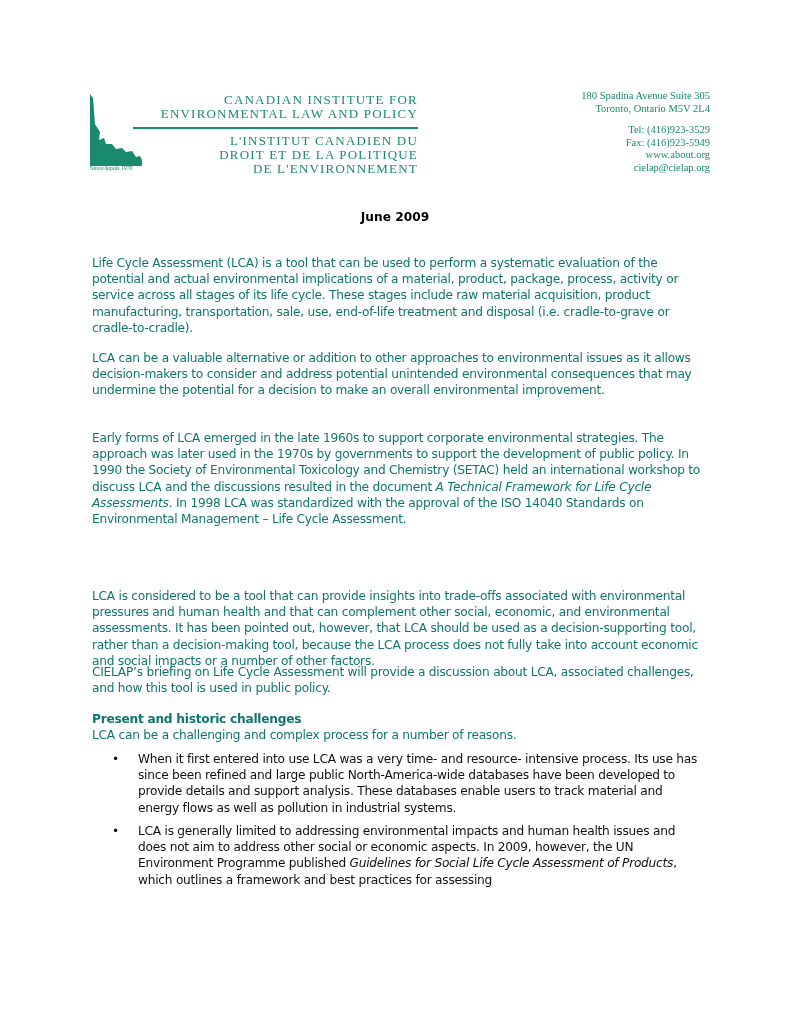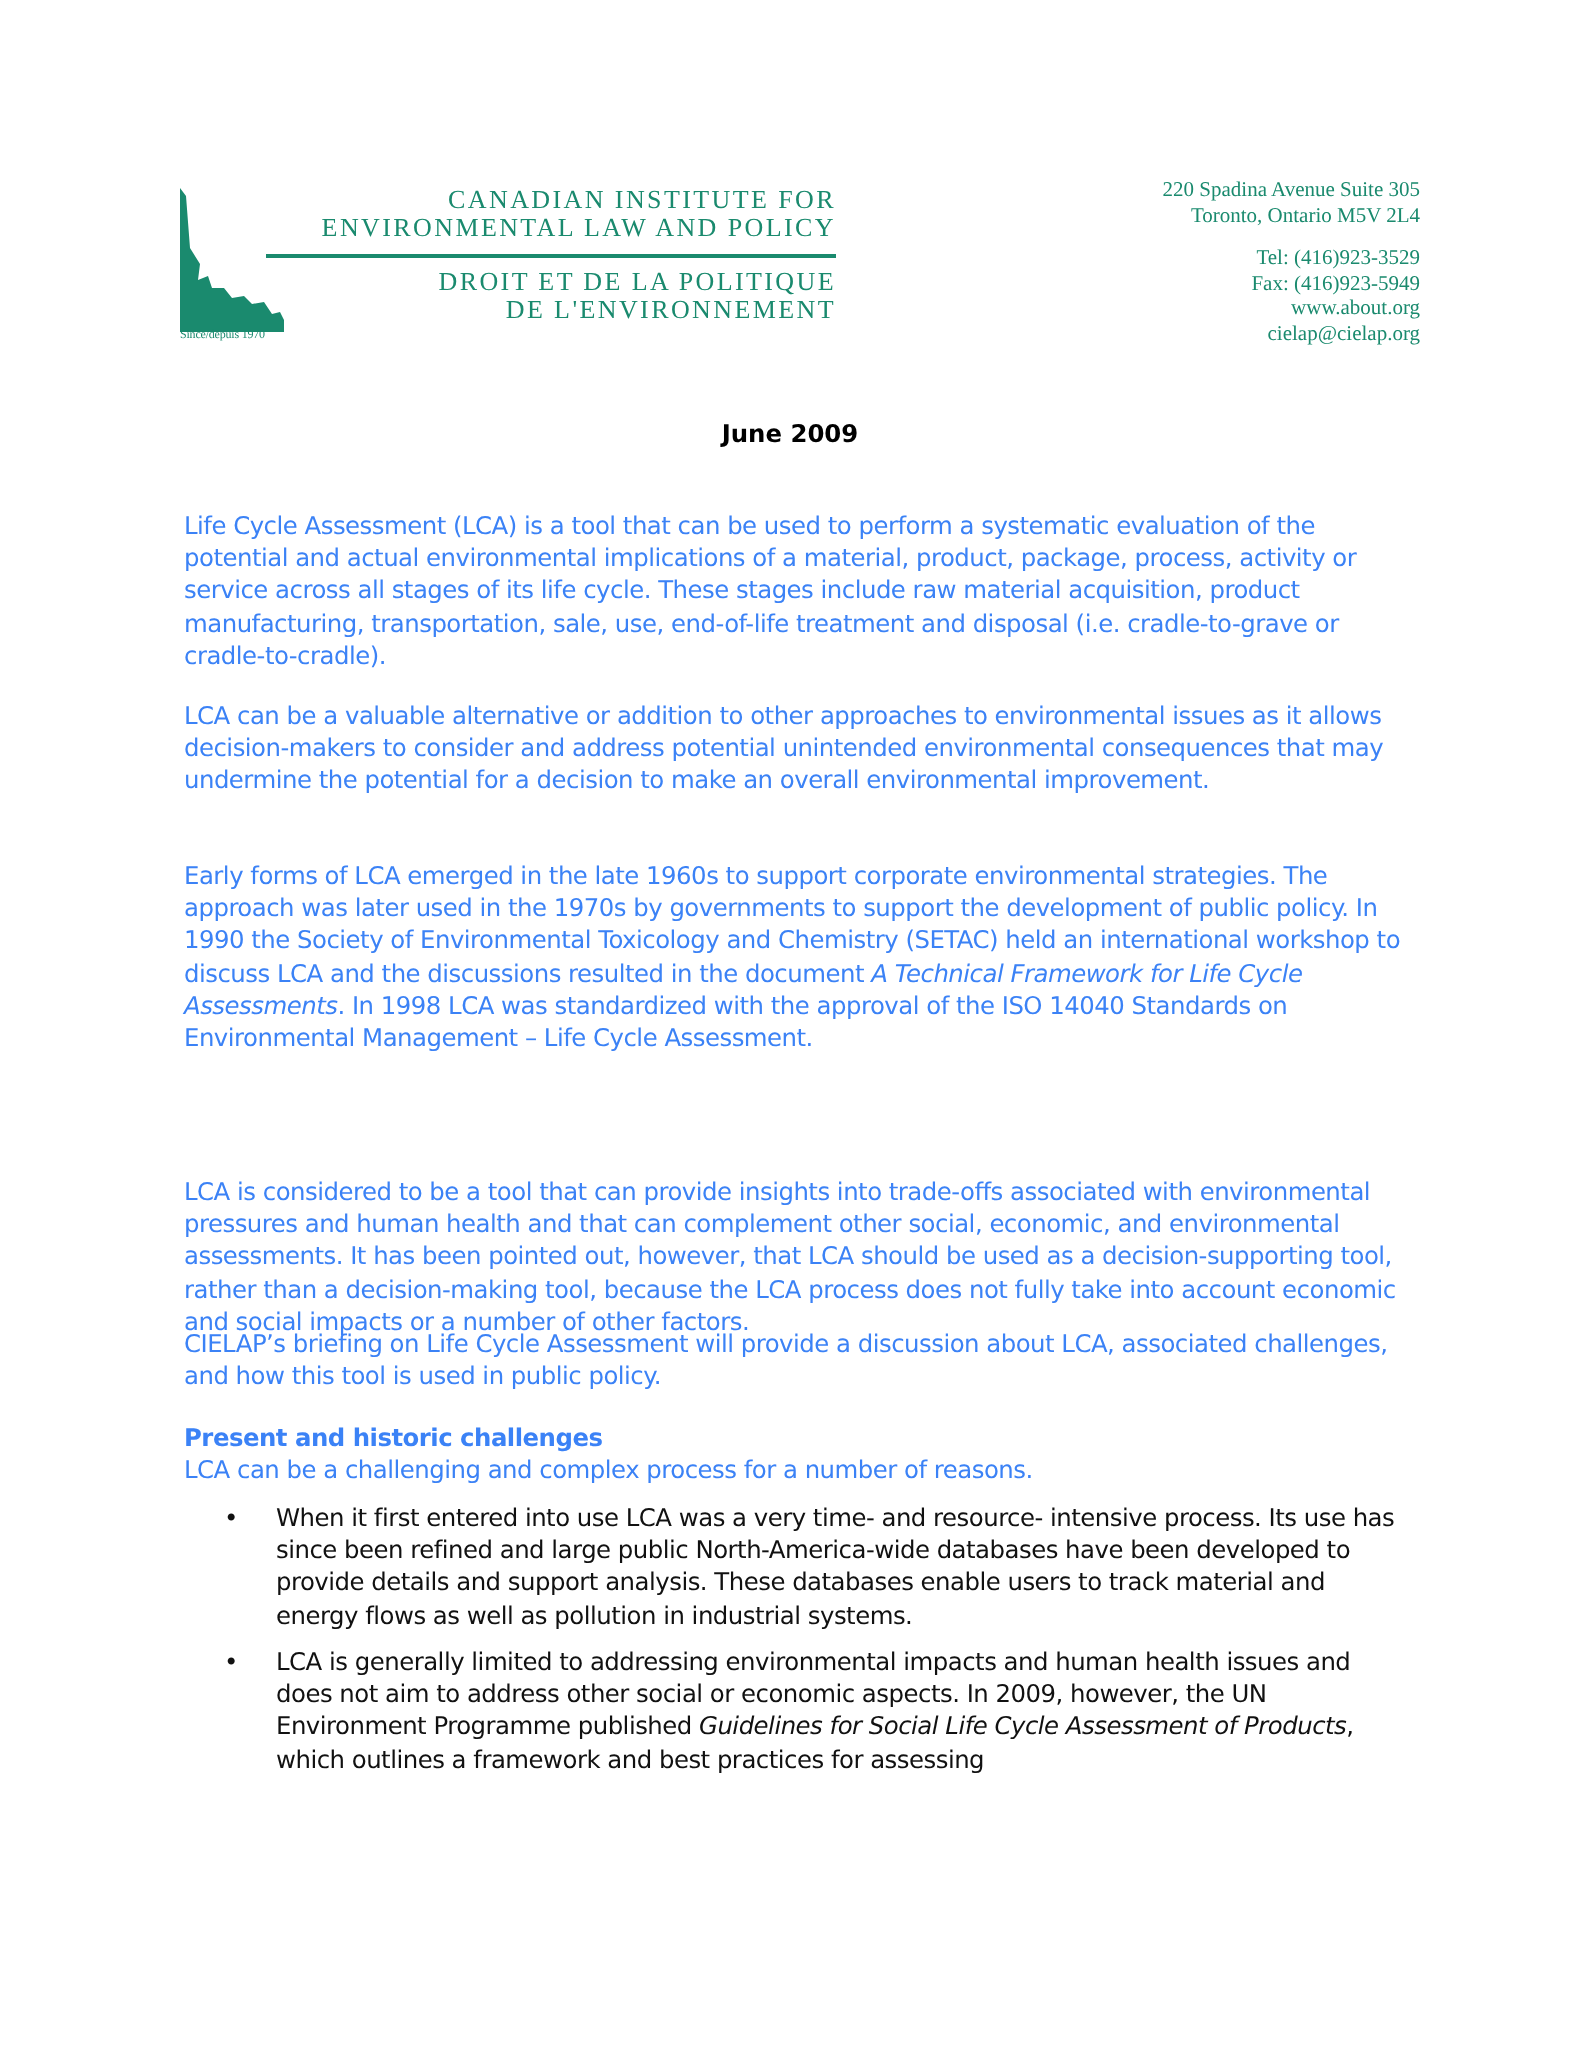--- a/index.html
+++ b/index.html
@@ -13,21 +13,21 @@
     .org-en { left: 130px; top: 93px; width: 288px; }
     .org-rule { position: absolute; left: 133px; top: 127px; width: 285px; height: 2px; background: #1a8a6e; }
     .org-fr { left: 150px; top: 134px; width: 268px; }
     .address { position: absolute; left: 530px; top: 90px; width: 180px; text-align: right; font-family: "Liberation Serif", serif; font-size: 10.5px; color: #1a8a6e; line-height: 12.5px; }
     .address .gap { height: 9px; }
 
     
     .title { position: absolute; left: 90px; top: 209px; width: 610px; text-align: center; font-family: "DejaVu Sans", sans-serif; font-weight: bold; font-size: 12.2px; line-height: 16px; color: #000; }
 
     
-    .body { position: absolute; left: 92px; width: 612px; font-family: "DejaVu Sans", sans-serif; font-size: 12.2px; line-height: 16.2px; color: #3b82f6; letter-spacing: -0.25px; }
+    .body { position: absolute; left: 92px; width: 612px; font-family: "DejaVu Sans", sans-serif; font-size: 12.2px; line-height: 16.2px; color: #0f766e; letter-spacing: -0.25px; }
     .p1 { top: 255px; }
     .p2 { top: 350px; }
     .p3 { top: 430px; }
     .p4 { top: 588px; }
     .p5 { top: 664px; }
     .h2 { top: 711px; font-weight: bold; }
     .p6 { top: 727px; }
     .bullets { position: absolute; left: 92px; width: 612px; font-family: "DejaVu Sans", sans-serif; font-size: 12.2px; line-height: 16.2px; color: #111; letter-spacing: -0.25px; }
     .b1 { top: 751px; }
     .b2 { top: 823px; }
@@ -46,26 +46,27 @@
       <path d="M0,0 L3,4 L5,30 L10,38 L9,46 L14,44 L16,50 L22,50 L26,55 L32,54 L36,58 L42,57 L46,63 L50,62 L52,66 L52,72 L0,72 Z" fill="#1a8a6e"></path>
     </svg>
     <div class="since">Since/depuis 1970</div>
 
     <div class="org org-en">
       <div>CANADIAN INSTITUTE FOR</div>
       <div>ENVIRONMENTAL LAW AND POLICY</div>
     </div>
     <div class="org-rule"></div>
     <div class="org org-fr">
+      <div>L'INSTITUT CANADIEN DU</div>
       <div>DROIT ET DE LA POLITIQUE</div>
       <div>DE L'ENVIRONNEMENT</div>
     </div>
 
     <div class="address">
-      <div>220 Spadina Avenue Suite 305</div>
+      <div>180 Spadina Avenue Suite 305</div>
       <div>Toronto, Ontario  M5V 2L4</div>
       <div class="gap"></div>
       <div>Tel: (416)923-3529</div>
       <div>Fax: (416)923-5949</div>
       <div>www.about.org</div>
       <div>cielap@cielap.org</div>
     </div>
   </div>
 
   <div class="title">

